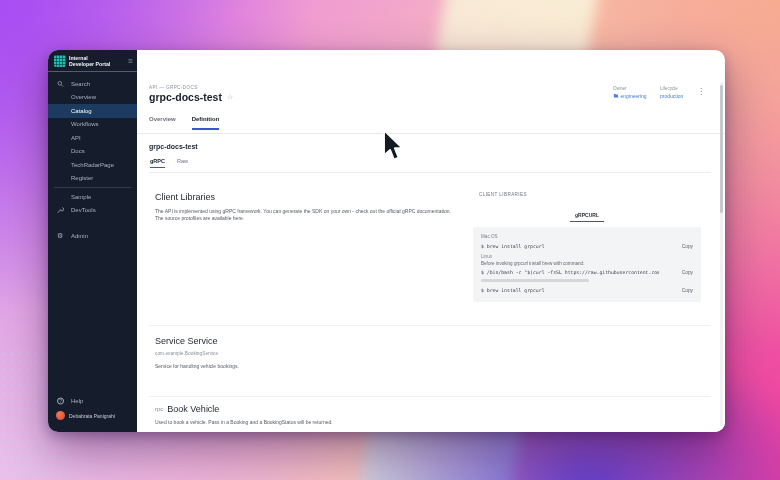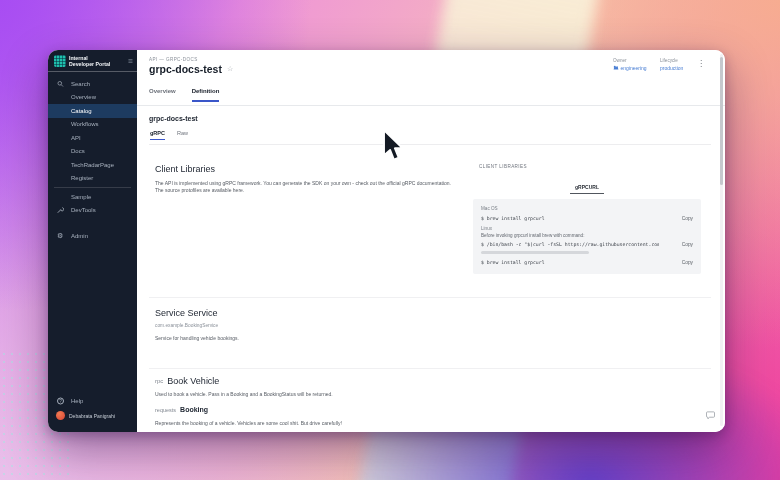--- a/index.html
+++ b/index.html
@@ -57,21 +57,21 @@
   .sb-div { height:1px; background:rgba(255,255,255,.14); margin:2px 6px; }
   .sb-item.admin { margin-top:12px; }
   .gear-glyph { font-family:"DejaVu Sans",sans-serif; font-size:7px; line-height:7px; }
   .sb-footer { margin-top:auto; padding-bottom:9px; }
   .help-ic { width:7px; height:7px; border:.8px solid #a7b0bd; border-radius:50%; font-size:4.5px; line-height:5.5px; text-align:center; color:#a7b0bd; }
   .sb-user { height:15px; display:flex; align-items:center; gap:4px; padding-left:8px; }
   .avatar { width:9px; height:9px; border-radius:50%; background:radial-gradient(circle at 35% 30%, #f07a52, #d84334); flex-shrink:0; }
   .user-name { font-size:5px; color:#c6cdd6; }
 
   
-  .main { position:relative; flex:1; background:#fff; color:#1d2430; }
+  .main { position:relative; flex:1; background:#fff; color:#1d2430;margin-top:28px; }
   .breadcrumb { position:absolute; left:12px; top:7px; font-size:4.6px; letter-spacing:.4px; color:#8a9099; text-transform:uppercase; }
   .title-row { position:absolute; left:12px; top:13px; display:flex; align-items:center; gap:5px; }
   .page-title { font-size:10.5px; font-weight:bold; color:#161d28; }
   .star { font-family:"DejaVu Sans",sans-serif; font-size:7px; color:#9aa0a6; }
   .meta { position:absolute; top:8px; }
   .meta-owner { left:476px; } .meta-lifecycle { left:523px; }
   .meta-label { font-size:4.6px; color:#8a9099; }
   .meta-value { font-size:5px; color:#4a7fd4; margin-top:1.5px; display:flex; align-items:center; gap:1.5px; }
   .kebab { position:absolute; left:560px; top:9px; font-family:"DejaVu Sans",sans-serif; font-size:8px; color:#6e737b; }
 

